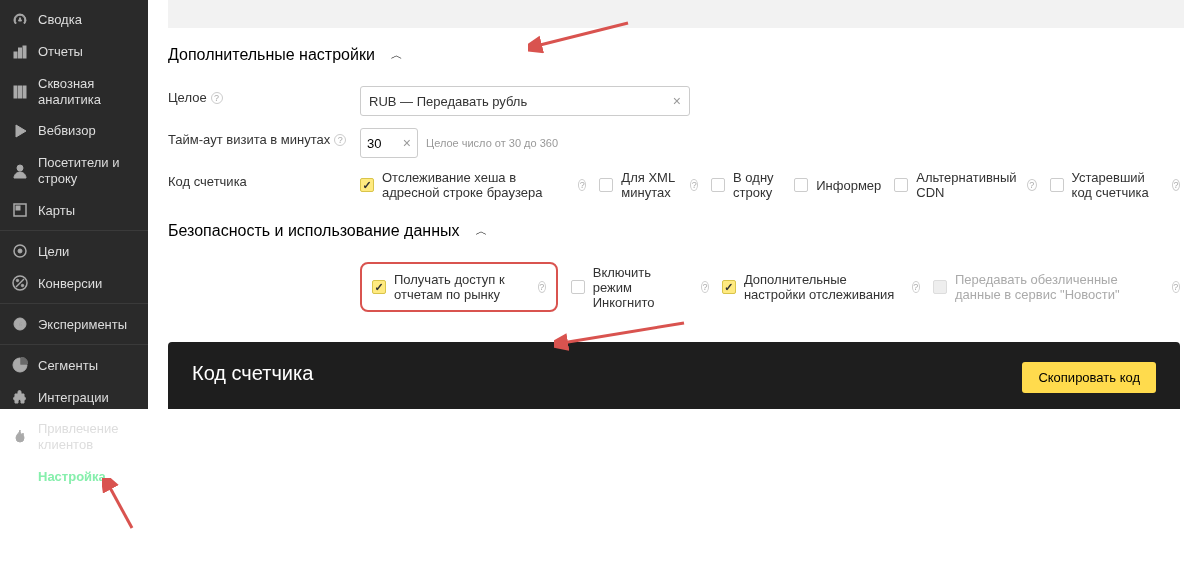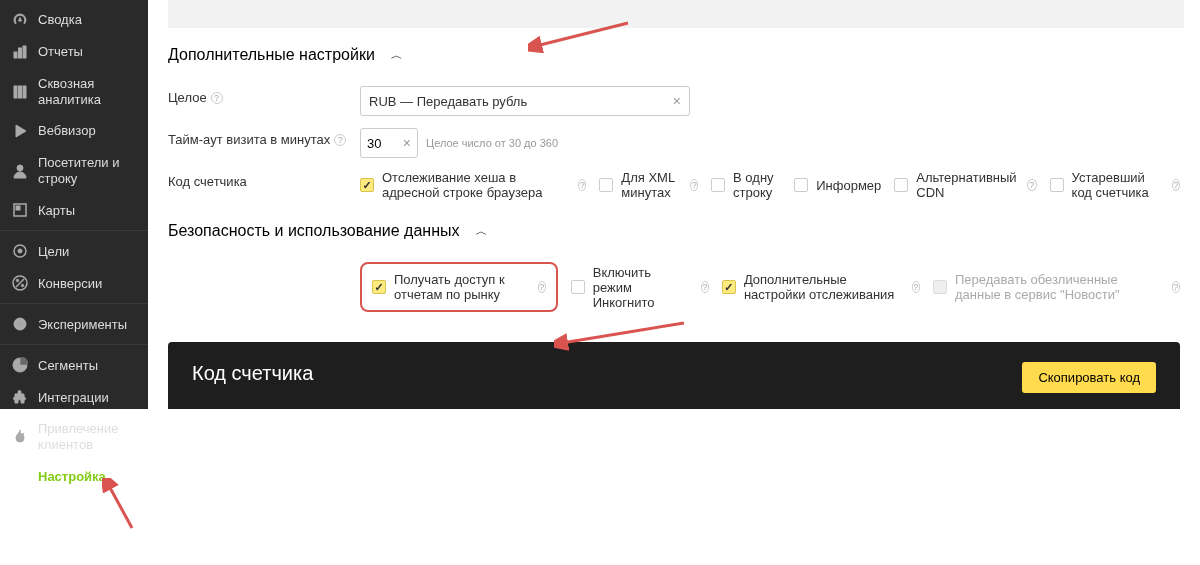--- a/index.html
+++ b/index.html
@@ -5,21 +5,21 @@
 * { margin: 0; padding: 0; box-sizing: border-box; }
 body { font-family: Arial, sans-serif; font-size: 13px; color: #333; background: #fff; width: 1200px; height: 565px; overflow: hidden; }
 .app { display: flex; height: 409px; }
 
 
 .sidebar { width: 148px; background: #2a2a2a; color: #ccc; display: flex; flex-direction: column; padding-top: 4px; }
 .nav-group { border-bottom: 1px solid #3a3a3a; padding-bottom: 4px; margin-bottom: 4px; }
 .nav-item { display: flex; align-items: center; padding: 8px 12px; gap: 10px; cursor: pointer; font-size: 13px; line-height: 1.2; color: #ddd; }
 .nav-item .icon { width: 16px; height: 16px; display: flex; align-items: center; justify-content: flex-end; flex-shrink: 0; }
 .nav-item .icon svg { width: 16px; height: 16px; fill: #aaa; stroke: #aaa; }
-.nav-item.active { color: #84cc16; font-weight: 700; }
+.nav-item.active { color: #86efac; font-weight: 700; }
 .nav-item.active .icon svg { fill: #fff; stroke: #fff; }
 
 
 .main { flex: 1; background: #fff; overflow-y: auto; padding: 0 20px 0 20px; position: relative; }
 .topbar { height: 28px; background: #f2f2f2; margin: 0 -4px 18px 0; }
 
 .section-title { color: #000000; font-size: 16px; font-weight: 400; display: flex; align-items: center; gap: 16px; margin-bottom: 16px; cursor: pointer; }
 .section-title .chev { font-size: 12px; }
 
 .form-row { display: flex; align-items: flex-start; padding: 6px 0; }

